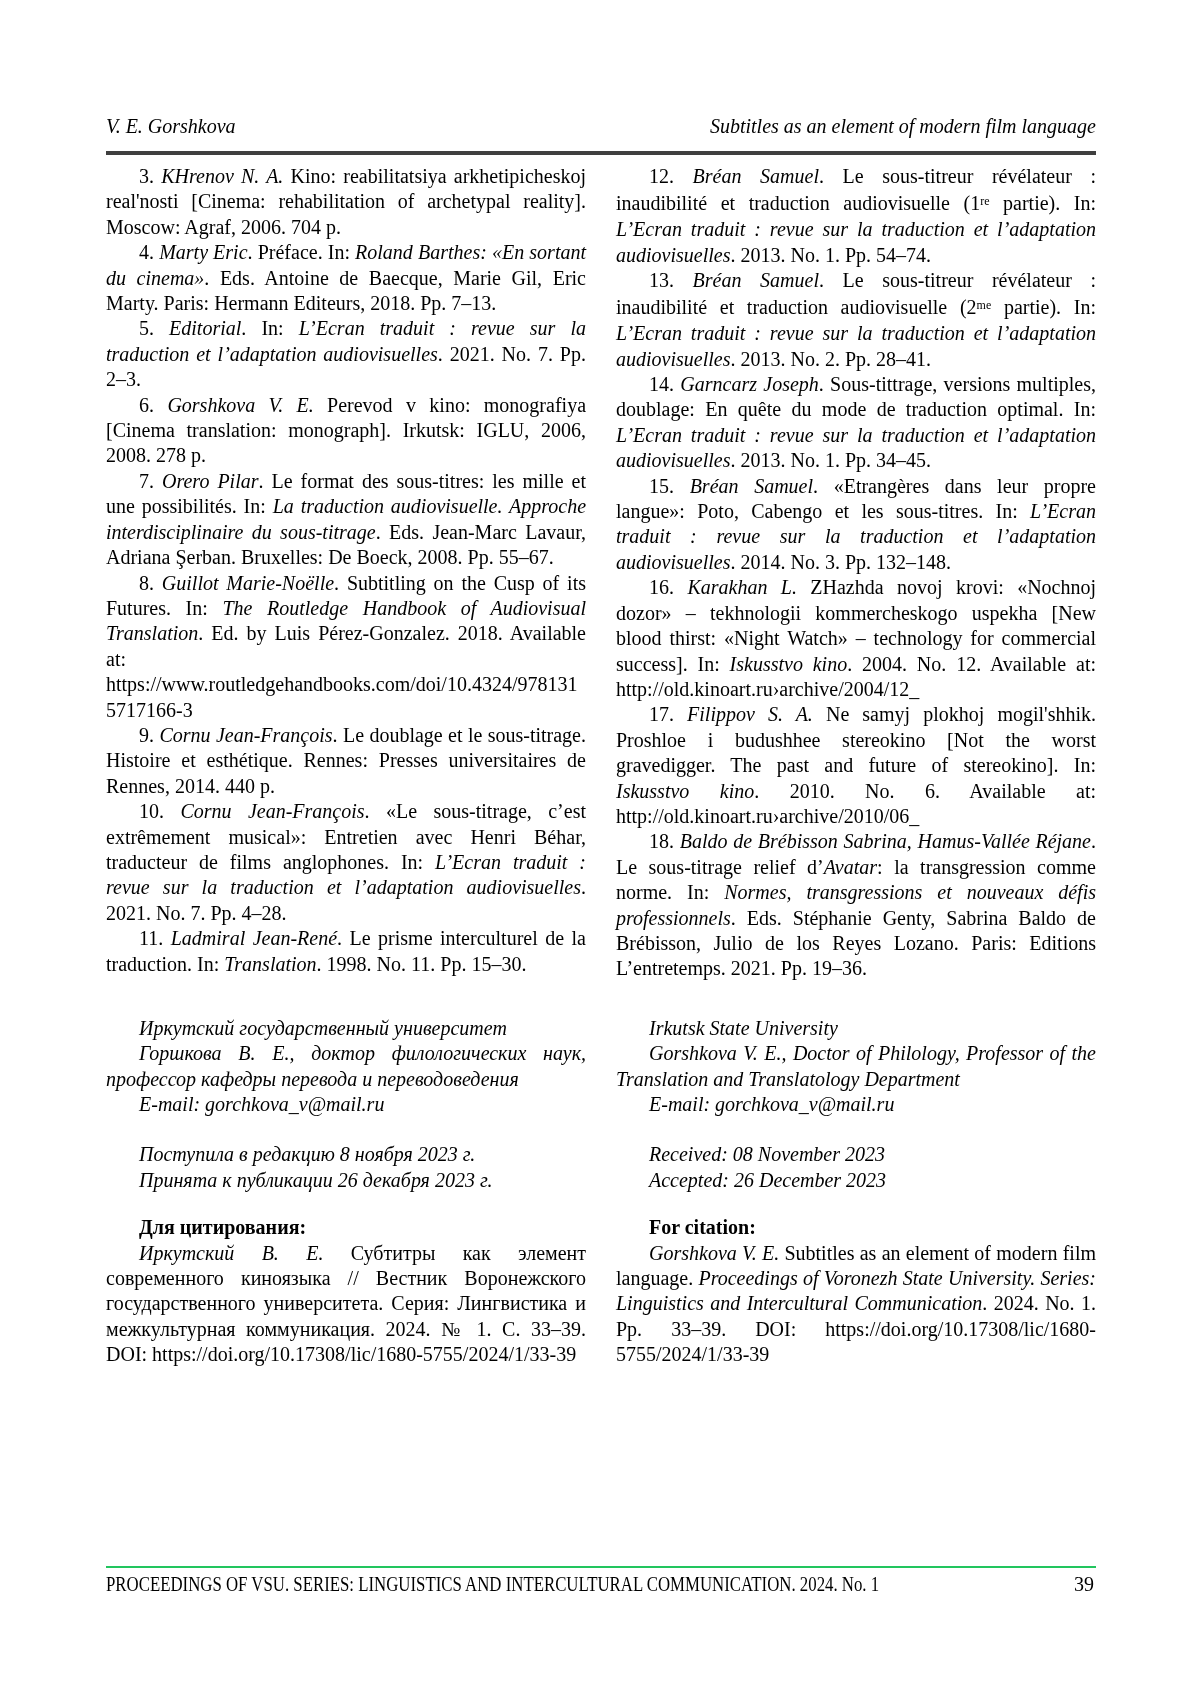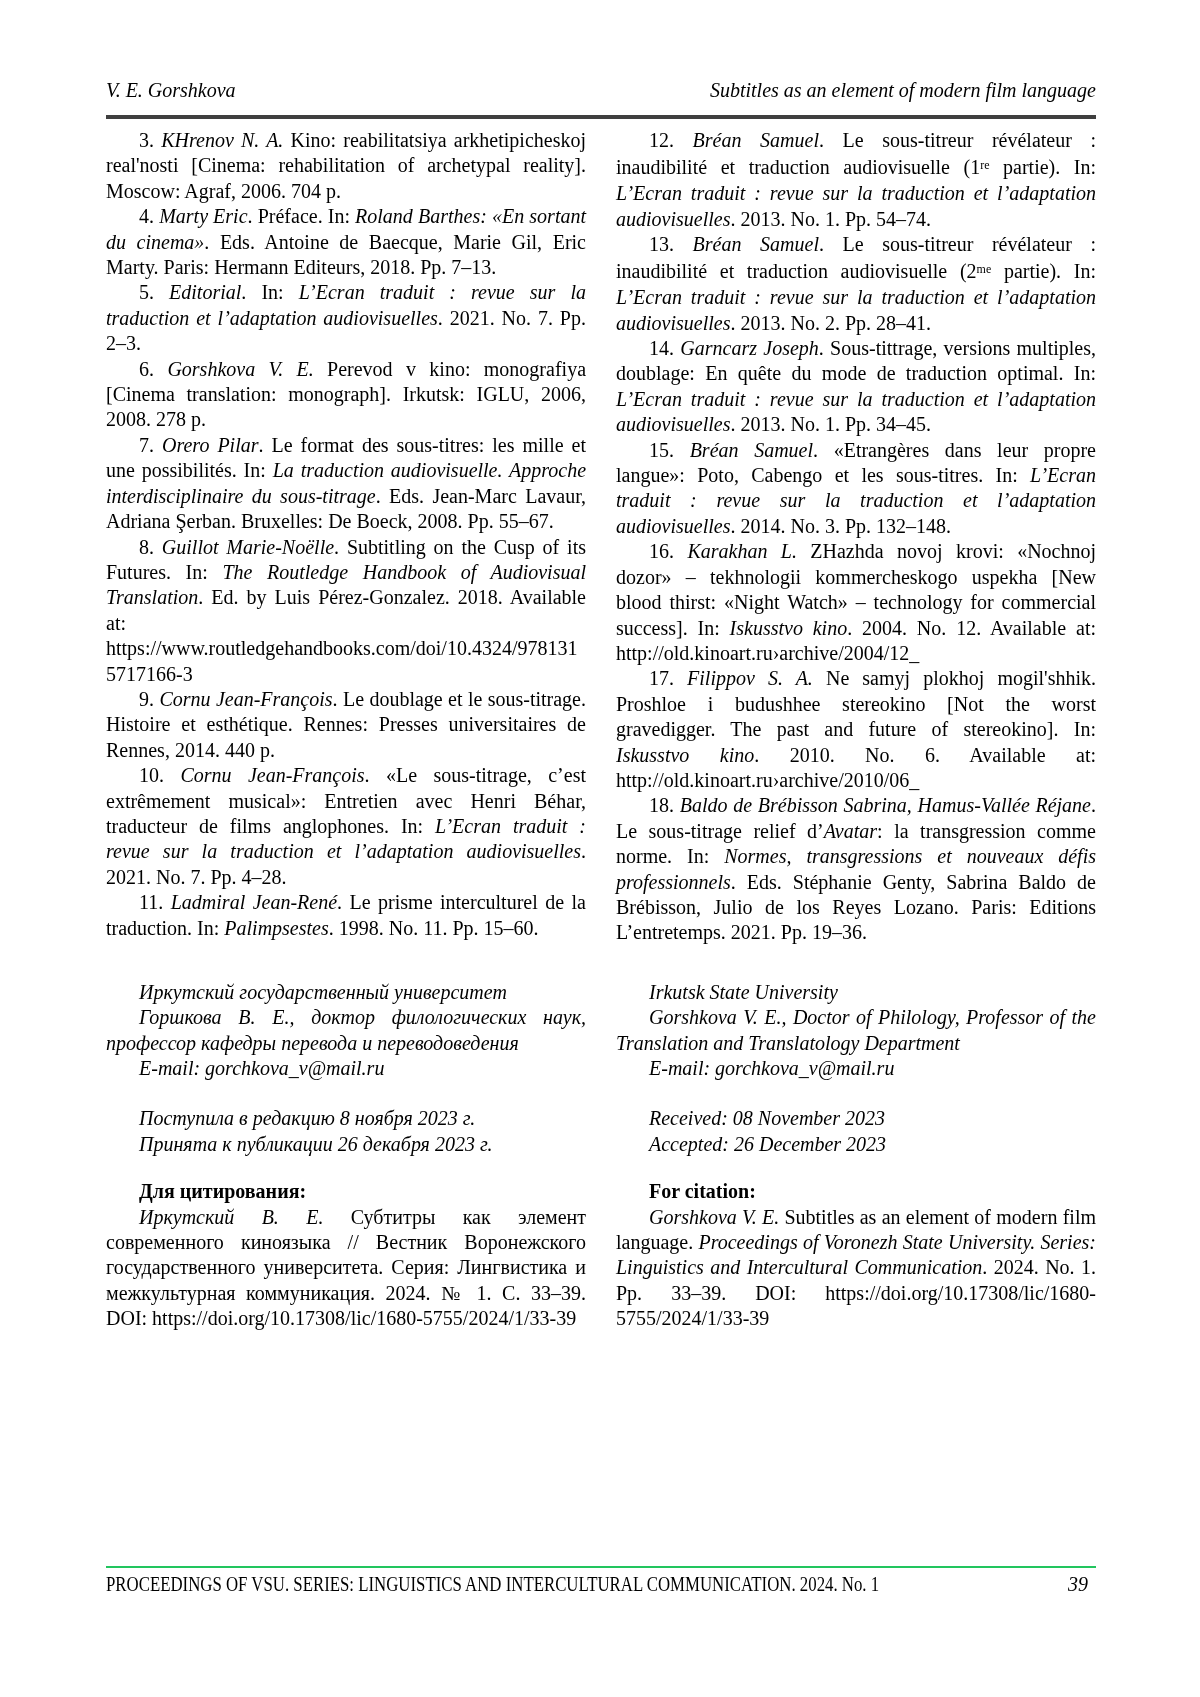--- a/index.html
+++ b/index.html
@@ -7,21 +7,21 @@
     width: 1200px;
     height: 1697px;
     position: relative;
     overflow: hidden;
     background: #ffffff;
     color: #000000;
     font-family: "Liberation Serif", "DejaVu Serif", serif;
     font-size: 20px;
     line-height: 25.4px;
   }
-  .page { padding: 78px 104px 0 106px; }
+  .page { padding: 114px 104px 0 106px; }
 
   .running-header {
     display: flex;
     justify-content: space-between;
     align-items: baseline;
     font-style: italic;
     line-height: 25px;
   }
   .header-rule {
     height: 4px;
@@ -68,23 +68,22 @@
   .footer-journal {
     position: absolute;
     left: 0;
     top: 4px;
     white-space: nowrap;
     transform: scaleX(0.84);
     transform-origin: left top;
   }
   .footer-pageno {
     position: absolute;
-    right: 8px;
+    right: 2px;
     top: 4px;
-    font-style: italic;
   }
 </style>
 </head>
 <body>
 
 <div class="page">
 
   <header class="running-header">
     <span>V. E. Gorshkova</span>
     <span>Subtitles as an element of modern film language</span>
@@ -95,21 +94,21 @@
 
     <section class="col refs">
         <p class="para"><span class="seg-r">3. </span><span class="seg-i">KHrenov N. A.</span><span class="seg-r"> Kino: reabilitatsiya arkhetipicheskoj real'nosti [Cinema: rehabilitation of archetypal reality]. Moscow: Agraf, 2006. 704 p.</span></p>
         <p class="para"><span class="seg-r">4. </span><span class="seg-i">Marty Eric</span><span class="seg-r">. Préface. In: </span><span class="seg-i">Roland Barthes: «En sortant du cinema»</span><span class="seg-r">. Eds. Antoine de Baecque, Marie Gil, Eric Marty. Paris: Hermann Editeurs, 2018. Pp. 7–13.</span></p>
         <p class="para"><span class="seg-r">5. </span><span class="seg-i">Editorial</span><span class="seg-r">. In: </span><span class="seg-i">L’Ecran traduit : revue sur la traduction et l’adaptation audiovisuelles</span><span class="seg-r">. 2021. No. 7. Pp. 2–3.</span></p>
         <p class="para"><span class="seg-r">6. </span><span class="seg-i">Gorshkova V. E.</span><span class="seg-r"> Perevod v kino: monografiya [Cinema translation: monograph]. Irkutsk: IGLU, 2006, 2008. 278 p.</span></p>
         <p class="para"><span class="seg-r">7. </span><span class="seg-i">Orero Pilar</span><span class="seg-r">. Le format des sous-titres: les mille et une possibilités. In: </span><span class="seg-i">La traduction audiovisuelle. Approche interdisciplinaire du sous-titrage</span><span class="seg-r">. Eds. Jean-Marc Lavaur, Adriana Şerban. Bruxelles: De Boeck, 2008. Pp. 55–67.</span></p>
         <p class="para"><span class="seg-r">8. </span><span class="seg-i">Guillot Marie-Noëlle</span><span class="seg-r">. Subtitling on the Cusp of its Futures. In: </span><span class="seg-i">The Routledge Handbook of Audiovisual Translation</span><span class="seg-r">. Ed. by Luis Pérez-Gonzalez. 2018. Available at: https://www.routledgehandbooks.com/doi/10.4324/9781315717166-3</span></p>
         <p class="para"><span class="seg-r">9. </span><span class="seg-i">Cornu Jean-François</span><span class="seg-r">. Le doublage et le sous-titrage. Histoire et esthétique. Rennes: Presses universitaires de Rennes, 2014. 440 p.</span></p>
         <p class="para"><span class="seg-r">10. </span><span class="seg-i">Cornu Jean-François</span><span class="seg-r">. «Le sous-titrage, c’est extrêmement musical»: Entretien avec Henri Béhar, traducteur de films anglophones. In: </span><span class="seg-i">L’Ecran traduit : revue sur la traduction et l’adaptation audiovisuelles</span><span class="seg-r">. 2021. No. 7. Pp. 4–28.</span></p>
-        <p class="para"><span class="seg-r">11. </span><span class="seg-i">Ladmiral Jean-René</span><span class="seg-r">. Le prisme interculturel de la traduction. In: </span><span class="seg-i">Palimpsestes</span><span class="seg-r">. 1998. No. 11. Pp. 15–60.</span></p>
+        <p class="para"><span class="seg-r">11. </span><span class="seg-i">Ladmiral Jean-René</span><span class="seg-r">. Le prisme interculturel de la traduction. In: </span><span class="seg-i">Translation</span><span class="seg-r">. 1998. No. 11. Pp. 15–30.</span></p>
       </section>
 
     <section class="col refs">
         <p class="para"><span class="seg-r">12. </span><span class="seg-i">Bréan Samuel</span><span class="seg-r">. Le sous-titreur révélateur : inaudibilité et traduction audiovisuelle (1</span><span class="seg-sup">re</span><span class="seg-r"> partie). In: </span><span class="seg-i">L’Ecran traduit : revue sur la traduction et l’adaptation audiovisuelles</span><span class="seg-r">. 2013. No. 1. Pp. 54–74.</span></p>
         <p class="para"><span class="seg-r">13. </span><span class="seg-i">Bréan Samuel</span><span class="seg-r">. Le sous-titreur révélateur : inaudibilité et traduction audiovisuelle (2</span><span class="seg-sup">me</span><span class="seg-r"> partie). In: </span><span class="seg-i">L’Ecran traduit : revue sur la traduction et l’adaptation audiovisuelles</span><span class="seg-r">. 2013. No. 2. Pp. 28–41.</span></p>
         <p class="para"><span class="seg-r">14. </span><span class="seg-i">Garncarz Joseph</span><span class="seg-r">. Sous-tittrage, versions multiples, doublage: En quête du mode de traduction optimal. In: </span><span class="seg-i">L’Ecran traduit : revue sur la traduction et l’adaptation audiovisuelles</span><span class="seg-r">. 2013. No. 1. Pp. 34–45.</span></p>
         <p class="para"><span class="seg-r">15. </span><span class="seg-i">Bréan Samuel</span><span class="seg-r">. «Etrangères dans leur propre langue»: Poto, Cabengo et les sous-titres. In: </span><span class="seg-i">L’Ecran traduit : revue sur la traduction et l’adaptation audiovisuelles</span><span class="seg-r">. 2014. No. 3. Pp. 132–148.</span></p>
         <p class="para"><span class="seg-r">16. </span><span class="seg-i">Karakhan L.</span><span class="seg-r"> ZHazhda novoj krovi: «Nochnoj dozor» – tekhnologii kommercheskogo uspekha [New blood thirst: «Night Watch» – technology for commercial success]. In: </span><span class="seg-i">Iskusstvo kino</span><span class="seg-r">. 2004. No. 12. Available at: http://old.kinoart.ru›archive/2004/12_</span></p>
         <p class="para"><span class="seg-r">17. </span><span class="seg-i">Filippov S. A.</span><span class="seg-r"> Ne samyj plokhoj mogil'shhik. Proshloe i budushhee stereokino [Not the worst gravedigger. The past and future of stereokino]. In: </span><span class="seg-i">Iskusstvo kino</span><span class="seg-r">. 2010. No. 6. Available at: http://old.kinoart.ru›archive/2010/06_</span></p>
         <p class="para"><span class="seg-r">18. </span><span class="seg-i">Baldo de Brébisson Sabrina, Hamus-Vallée Réjane</span><span class="seg-r">. Le sous-titrage relief d’</span><span class="seg-i">Avatar</span><span class="seg-r">: la transgression comme norme. In: </span><span class="seg-i">Normes, transgressions et nouveaux défis professionnels</span><span class="seg-r">. Eds. Stéphanie Genty, Sabrina Baldo de Brébisson, Julio de los Reyes Lozano. Paris: Editions L’entretemps. 2021. Pp. 19–36.</span></p>

